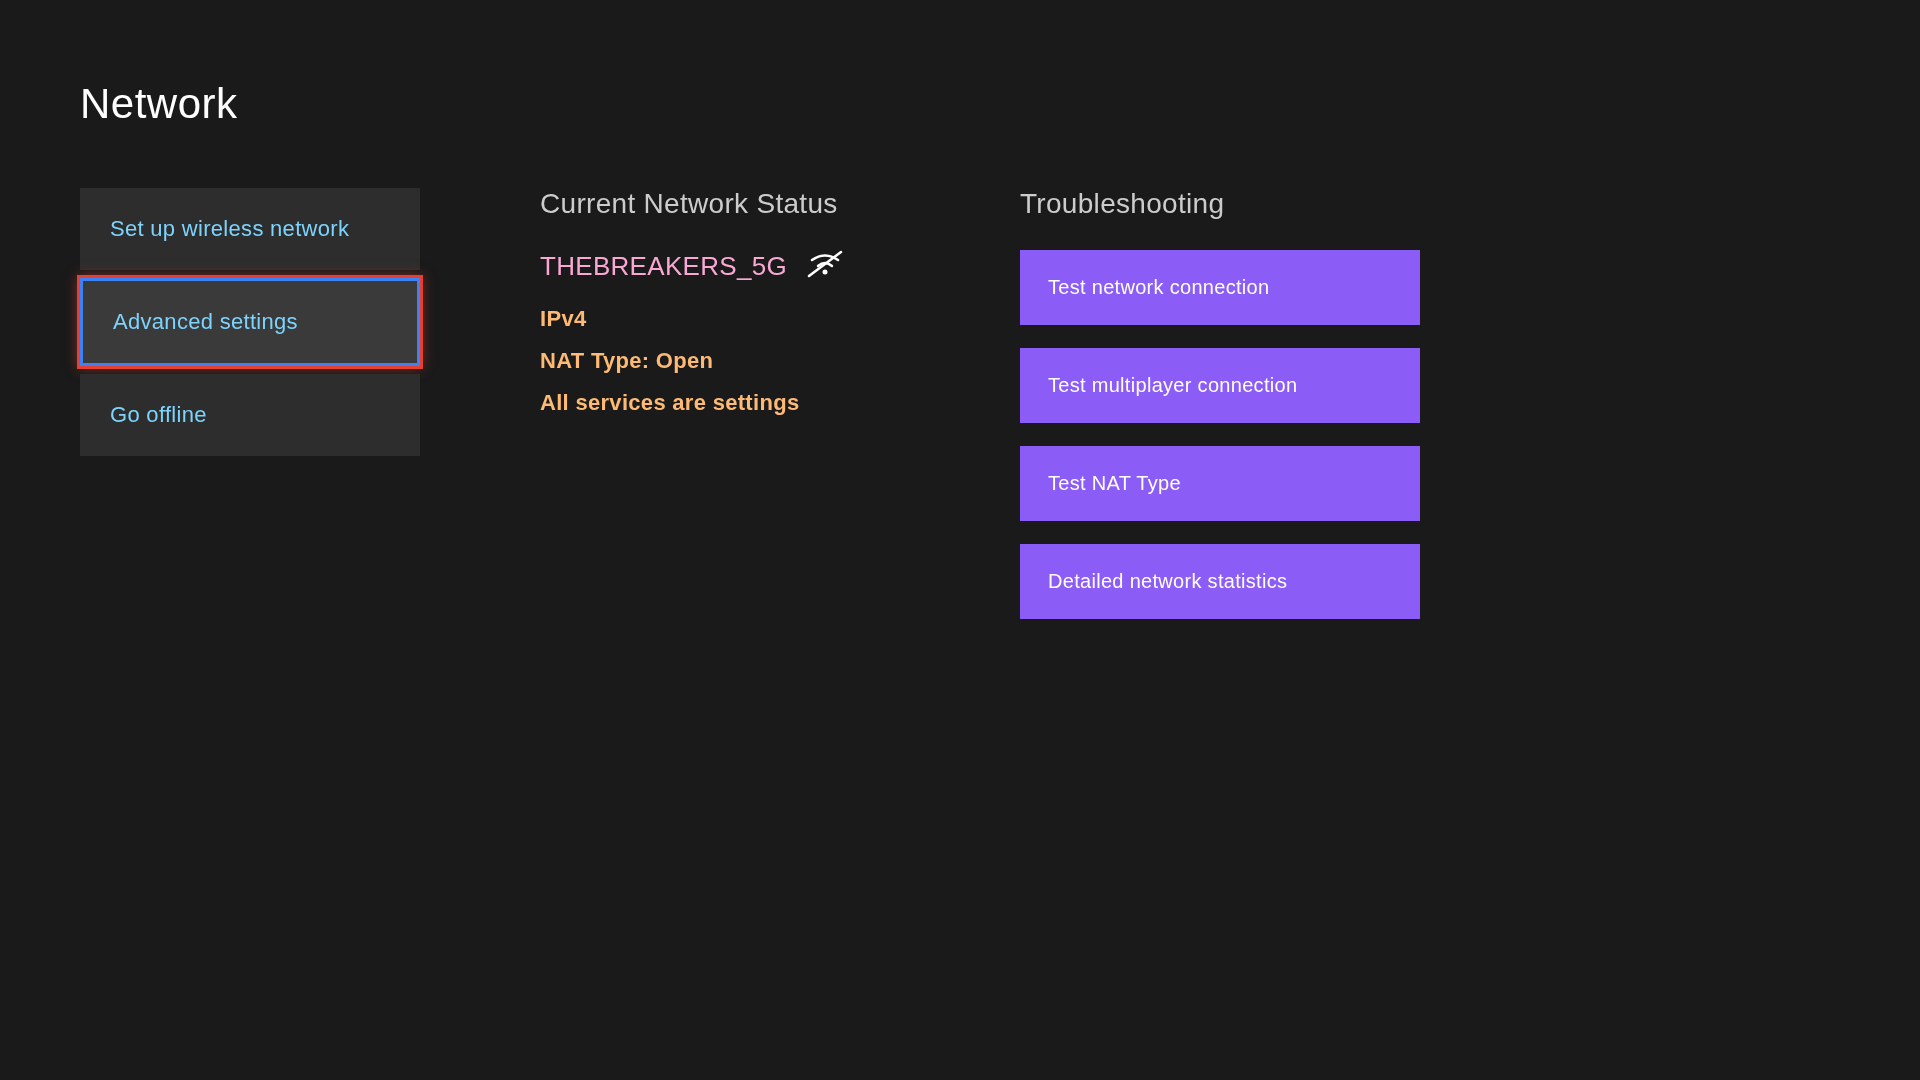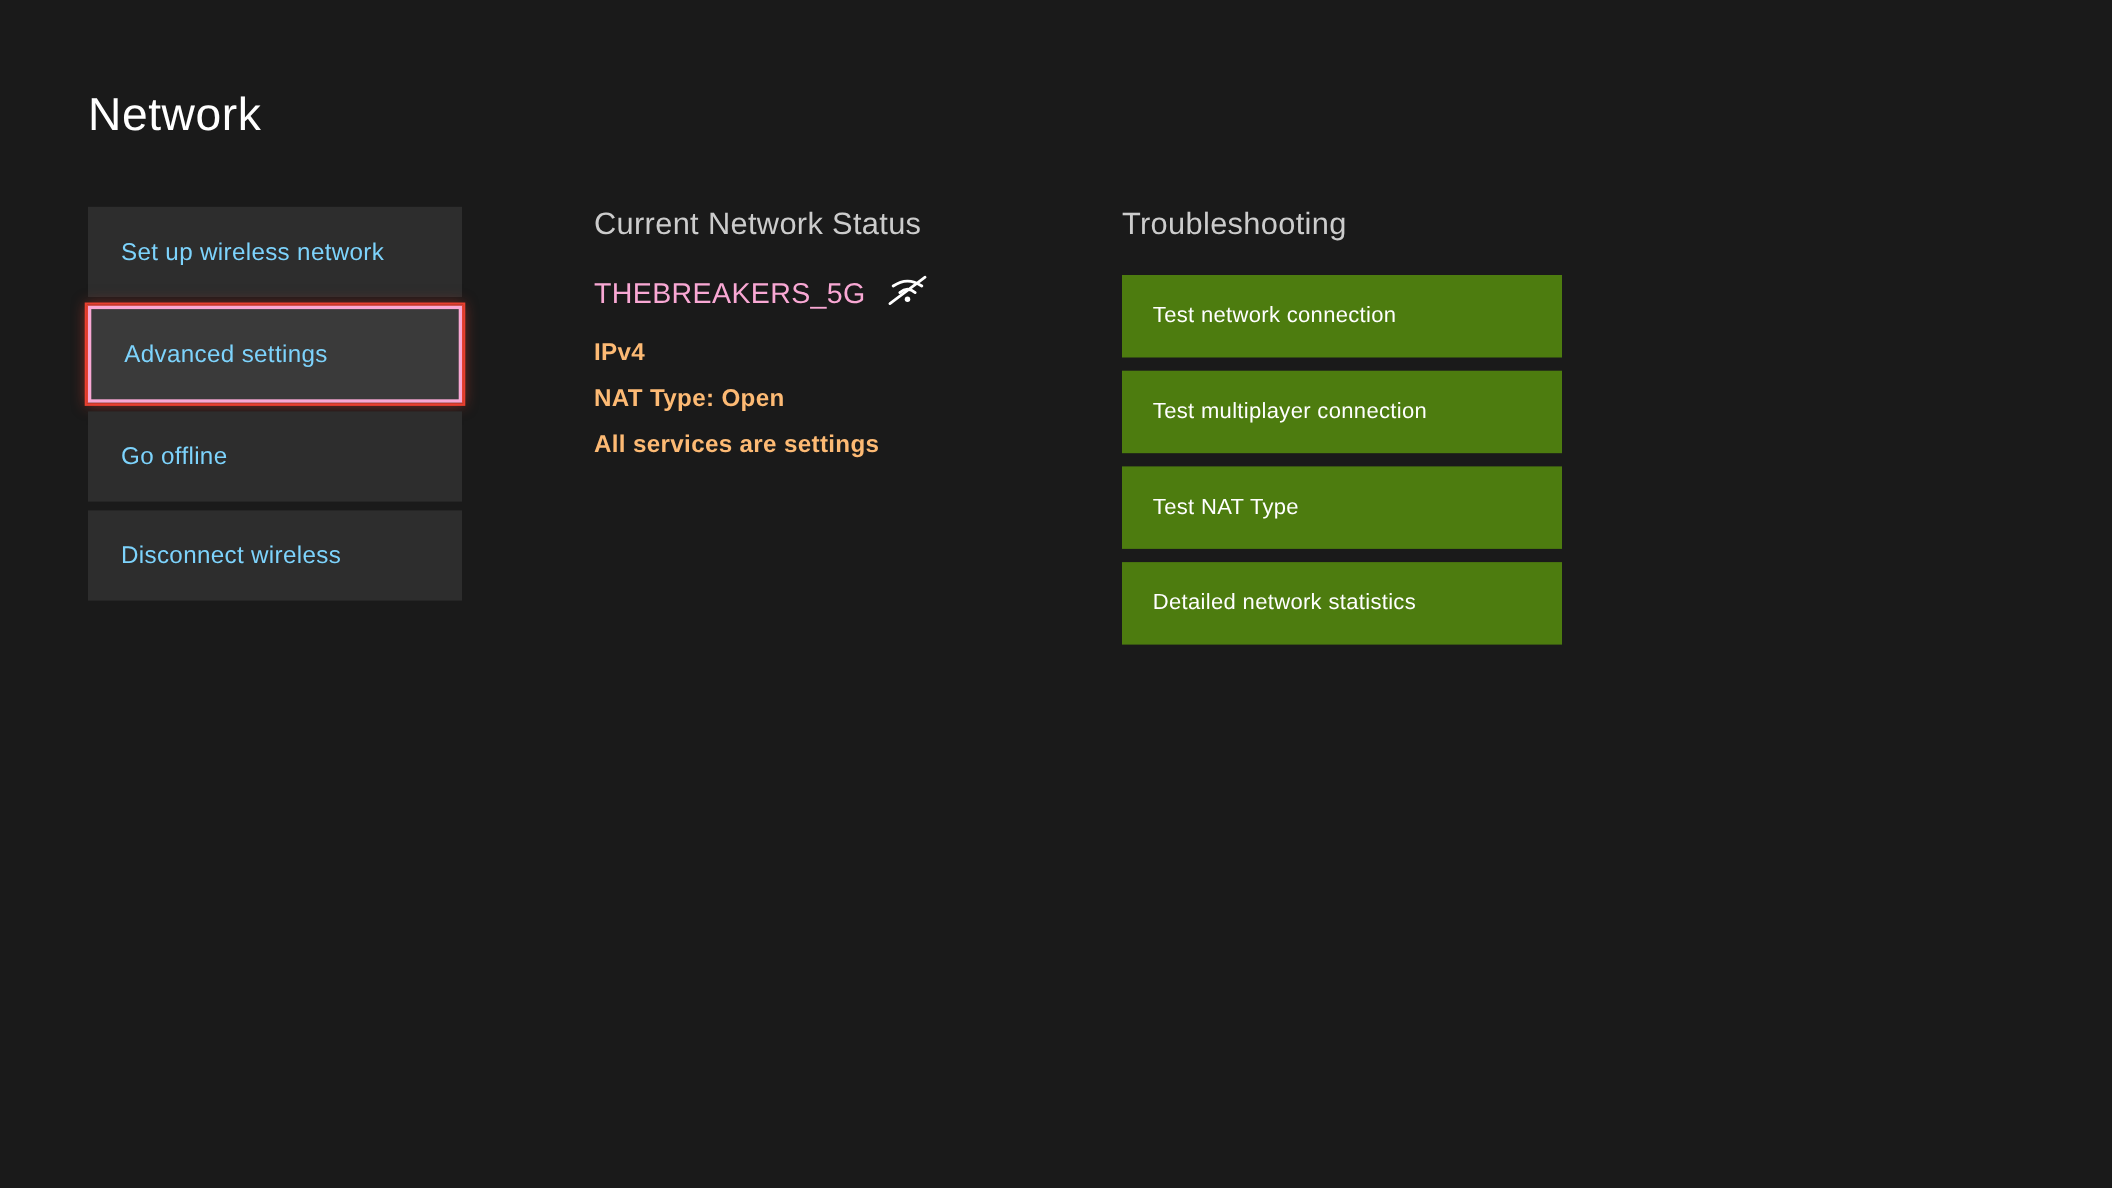--- a/index.html
+++ b/index.html
@@ -53,21 +53,21 @@
       cursor: pointer;
       font-size: 22px;
       font-weight: 300;
       color: #7dd3fc;
       letter-spacing: 0.3px;
       transition: background-color 0.1s;
     }
 
     .menu-item.selected {
       background-color: #3a3a3a;
-      border: 3px solid #f9a8d4;
+      border: 3px solid #3b82f6;
       outline: 2px solid #e84030;
       outline-offset: 1px;
       box-shadow: 0 0 0 1px #e84030, 0 0 12px 2px rgba(232, 64, 48, 0.5);
     }
 
     
     .middle-column {
       display: flex;
       flex-direction: column;
       width: 380px;
@@ -105,28 +105,28 @@
     }
 
     
     .right-column {
       display: flex;
       flex-direction: column;
       width: 400px;
     }
 
     .troubleshoot-button {
-      background-color: #4d7c0f;
+      background-color: #8b5cf6;
       padding: 26px 28px;
       cursor: pointer;
       font-size: 20px;
       font-weight: 300;
       color: #ffffff;
       letter-spacing: 0.3px;
-      margin-bottom: 12px;
+      margin-bottom: 23px;
       transition: background-color 0.1s;
     }
 
     
     .wifi-svg {
       width: 36px;
       height: 28px;
     }
   </style>
 </head>
@@ -145,23 +145,20 @@
       </div>
 
       <div class="menu-item selected">
         <span>Advanced settings</span>
       </div>
 
       <div class="menu-item">
         <span>Go offline</span>
       </div>
 
-      <div class="menu-item">
-        <span>Disconnect wireless</span>
-      </div>
 
     </div>
 
     <div class="middle-column">
 
       <div class="section-title">Current Network Status</div>
 
       <div class="network-name-row">
         <span class="network-name">THEBREAKERS_5G</span>
         <span>

